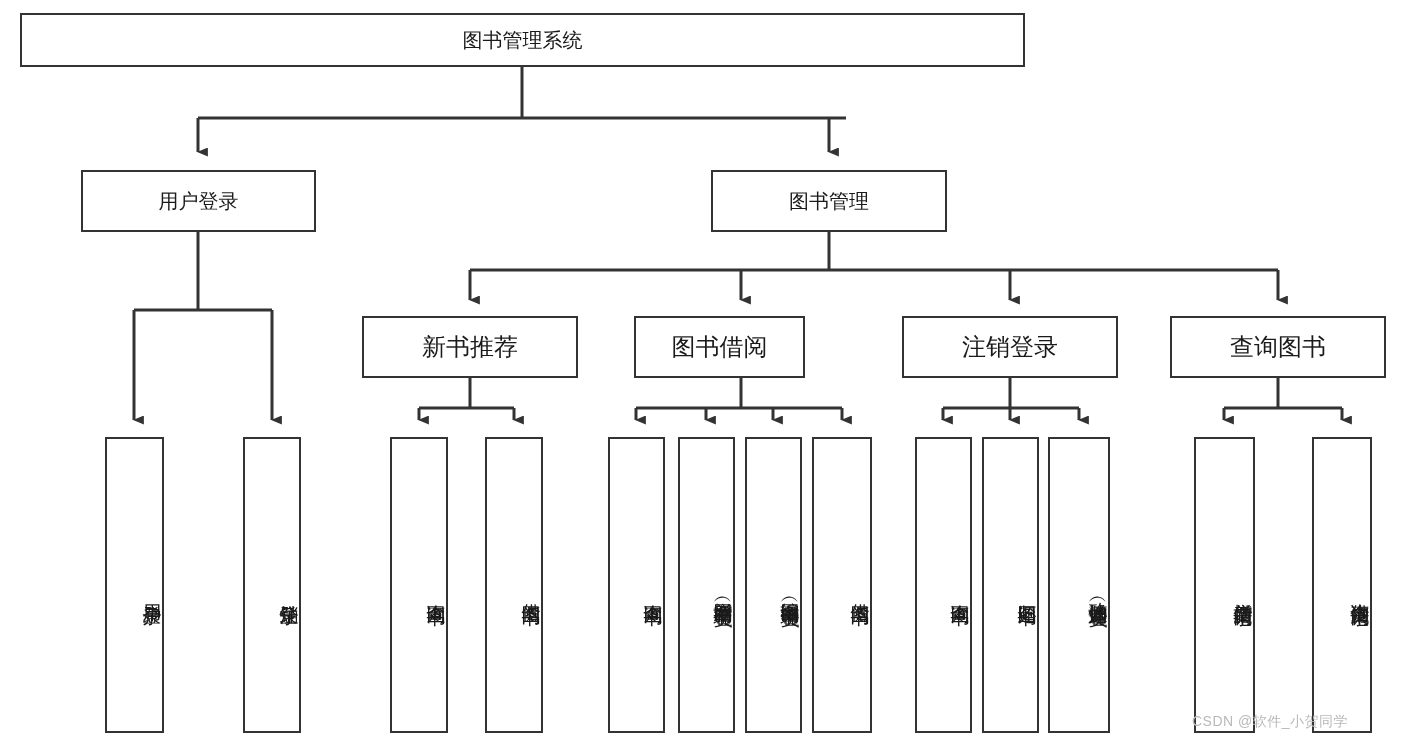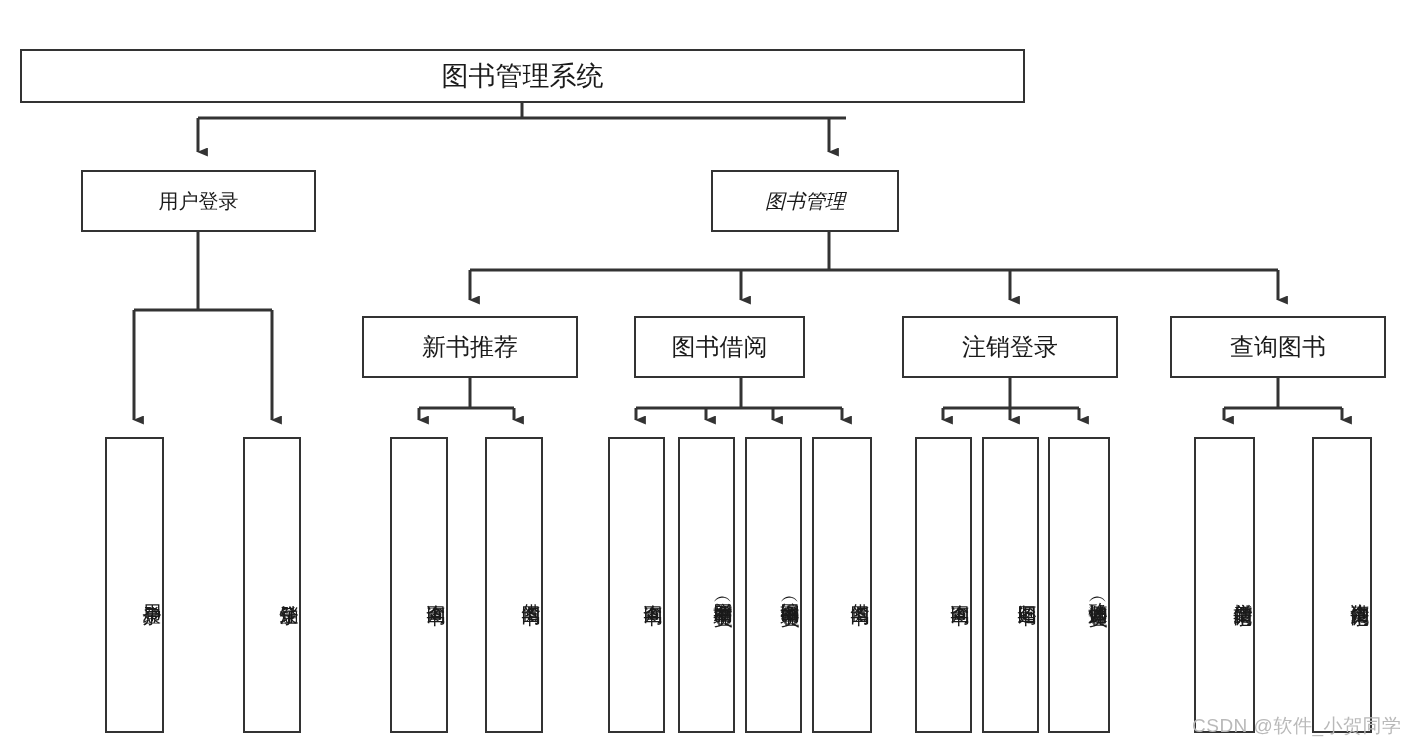--- a/index.html
+++ b/index.html
@@ -30,22 +30,21 @@
     box-sizing: border-box;
     border: 2px solid #333333;
     background: #ffffff;
     display: flex;
     align-items: center;
     justify-content: center;
     text-align: center;
     color: #1a1a1a;
   }
   .node.root {
-    font-size: 27px;
-    margin-top: 36px;
+    font-size: 20px;
   }
   .node.level1 {
     font-size: 20px;
   }
   .node.level2 {
     font-size: 24px;
   }
   .node.leaf {
     font-size: 19px;
     writing-mode: vertical-rl;
@@ -58,21 +57,21 @@
   }
   .node.leaf .label {
     writing-mode: vertical-rl;
     text-orientation: upright;
     white-space: normal;
   }
   .watermark {
     position: absolute;
     left: 1192px;
     top: 713px;
-    font-size: 19px;
+    font-size: 14px;
     color: #b9b9b9;
     white-space: nowrap;
     letter-spacing: 0.5px;
   }
 </style>
 </head>
 <body>
 
 <div id="diagram-root">
 
@@ -126,21 +125,21 @@
     </g>
   </svg>
 
   <div class="node root" style="left:20px; top:13px; width:1005px; height:54px;">
     <span class="label">图书管理系统</span>
   </div>
 
   <div class="node level1" style="left:81px; top:170px; width:235px; height:62px;">
     <span class="label">用户登录</span>
   </div>
-  <div class="node level1" style="left:711px; top:170px; width:188px; height:62px;font-style:italic;">
+  <div class="node level1" style="left:711px; top:170px; width:236px; height:62px;">
     <span class="label">图书管理</span>
   </div>
 
   <div class="node level2" style="left:362px; top:316px; width:216px; height:62px;">
     <span class="label">新书推荐</span>
   </div>
   <div class="node level2" style="left:634px; top:316px; width:171px; height:62px;">
     <span class="label">图书借阅</span>
   </div>
   <div class="node level2" style="left:902px; top:316px; width:216px; height:62px;">

